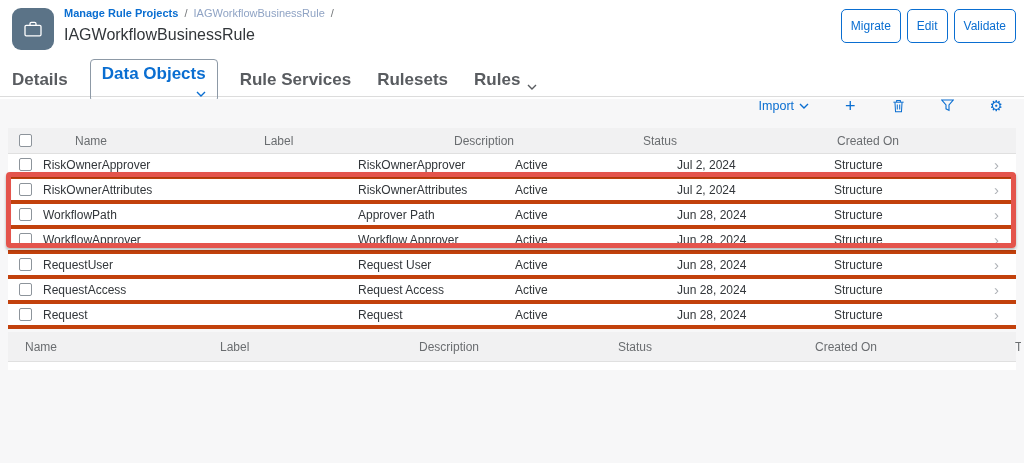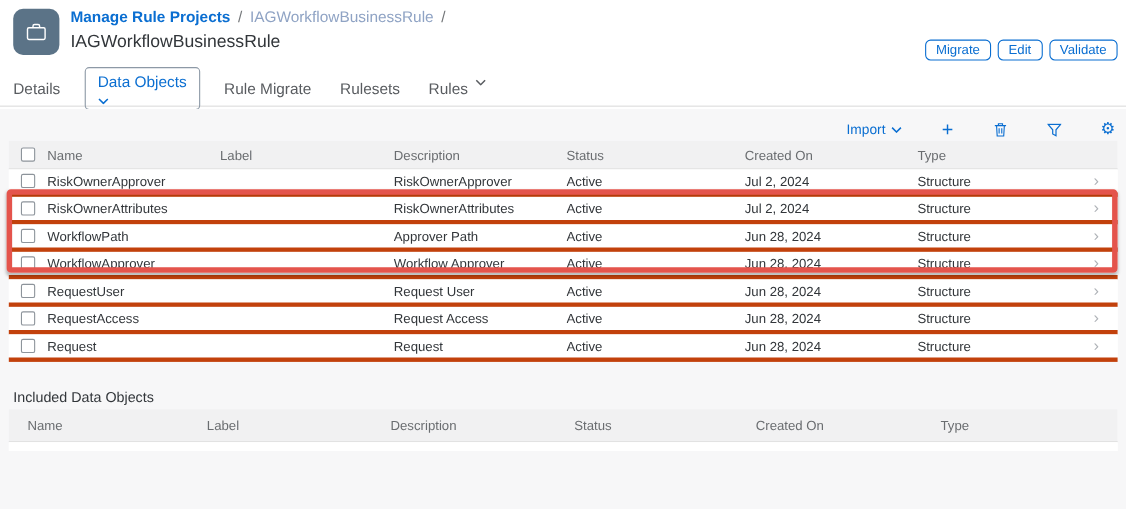--- a/index.html
+++ b/index.html
@@ -14,70 +14,70 @@
   .page-header {
     display:flex; align-items:flex-start;
     padding:5px 8px 0 12px; height:64px; background:#fff;
   }
   .app-icon {
     width:42px; height:42px; border-radius:9px; background:#5b7387;
     display:flex; align-items:center; justify-content:center; flex:0 0 auto;
     margin-top:3px;
   }
   .head-text { margin-left:10px; flex:1 1 auto; }
-  .breadcrumb { font-size:14px; margin-top:2px; white-space:nowrap; }
+  .breadcrumb { font-size:11px; margin-top:2px; white-space:nowrap; }
   .breadcrumb .root { color:#0a6ed1; font-weight:bold; text-decoration:none; cursor:pointer; }
   .breadcrumb .sep { color:#74777a; margin:0 3px; }
   .breadcrumb .current { color:#8fa3c4; text-decoration:none; cursor:pointer; }
   h1.page-title { font-size:16px; font-weight:400; color:#32363a; margin-top:7px; }
   .header-actions { display:flex; gap:6px; margin-top:4px; }
   .hbtn {
     font-family:"Liberation Sans", sans-serif;
     font-size:12px; color:#0a6ed1; background:#fff;
     border:1px solid #0a6ed1; border-radius:5px;
-    padding:2px 9px; height:19px; line-height:13px; cursor:pointer; white-space:nowrap;margin-top:27px;
+    padding:2px 9px; height:34px; line-height:13px; cursor:pointer; white-space:nowrap;
   }
   
   .tabstrip {
     display:flex; align-items:center; height:33px; background:#fff;
     border-bottom:1px solid #dcdcdc; padding-left:12px; gap:26px;
   }
-  .tab { font-size:14px; color:#595c60; display:flex; align-items:flex-start; gap:7px;
-         cursor:pointer; position:relative; padding:4px 0; }
+  .tab { font-size:17px; color:#595c60; display:flex; align-items:flex-end; gap:7px;
+         cursor:pointer; position:relative; padding:4px 0;font-weight:bold; }
   .tab .chev-dn { color:#595c60; }
   .tab.selected {
     color:#0a6ed1; border:1px solid #8d99a6; border-radius:4px;
     padding:4px 11px; margin:0 -4px;flex-direction:column;
   }
   .tab.selected .chev-dn { color:#0a6ed1; }
   .tab.selected::after {
     content:""; position:absolute; left:5px; right:9px; bottom:-5px;
     height:3px; background:#0a6ed1; border-radius:2px;
   }
   
   .content { background:#f7f7f8; height:429px; position:relative; }
   .section-title { font-size:13px; color:#32363a; padding:14px 0 0 12px; height:30px; }
   .toolbar {
-    display:flex; align-items:flex-end; justify-content:flex-end;
-    gap:32px; height:26px; padding-right:8px; margin-top:2px;
+    display:flex; align-items:flex-start; justify-content:flex-end;
+    gap:32px; height:26px; padding-right:19px; margin-top:2px;
   }
   .tb { background:none; border:none; color:#0a6ed1; cursor:pointer;
         font-family:"Liberation Sans", sans-serif; font-size:12.5px;
         display:flex; align-items:center; gap:5px; padding:0 2px; }
   .tb .plus { font-size:18px; line-height:14px; font-weight:400; }
   .tb .gear { font-size:15px; line-height:14px; }
   
   .table { margin:3px 8px 0 8px; background:#fff; }
   .thead, .trow {
     display:grid;
     grid-template-columns:35px 157px 158px 157px 162px 157px 1fr 39px;
     align-items:center;
   }
   .thead { background:#f1f1f2; height:26px; font-size:12px; color:#6a6d70;
-           border-bottom:1px solid #e0e0e0; }
+           border-bottom:1px solid #e0e0e0;gap:32px; }
   .trow { background:#fff; height:25px; font-size:12px; color:#32363a;
           border-bottom:4px solid #c2410c; cursor:pointer; }
   .cell, .hcell { overflow:hidden; white-space:nowrap; text-overflow:ellipsis; padding-right:6px; }
   .cb-cell { display:flex; justify-content:center; align-items:center; }
   .checkbox {
     width:13px; height:13px; border:1px solid #8d949b; border-radius:2px;
     background:#fff; display:inline-block; cursor:pointer;
   }
   .chev-cell { display:flex; justify-content:center; align-items:center; }
   .chev { color:#aeb2b7; font-size:15px; line-height:12px; cursor:pointer; }
@@ -128,21 +128,21 @@
     <div class="tab">
       <span>Details</span>
     </div>
     <div class="tab selected">
       <span>Data Objects</span>
       <svg class="chev-dn" width="10" height="6" viewBox="0 0 10 6" fill="none" stroke="currentColor" stroke-width="1.4">
         <path d="M1 1l4 4 4-4"></path>
       </svg>
     </div>
     <div class="tab">
-      <span>Rule Migrate</span>
+      <span>Rule Services</span>
     </div>
     <div class="tab">
       <span>Rulesets</span>
     </div>
     <div class="tab">
       <span>Rules</span>
       <svg class="chev-dn" width="10" height="6" viewBox="0 0 10 6" fill="none" stroke="currentColor" stroke-width="1.4">
         <path d="M1 1l4 4 4-4"></path>
       </svg>
     </div>
@@ -287,21 +287,20 @@
     <div class="cell c-status">Active</div>
     <div class="cell c-created">Jun 28, 2024</div>
     <div class="cell c-type">Structure</div>
     <div class="chev-cell">
             <span class="chev">›</span>
           </div>
   </div>
       </div>
   </div>
 
-  <div class="section-title included-title">Included Data Objects</div>
 
   <div class="table included">
     <div class="thead inc">
       <div class="hcell">Name</div>
       <div class="hcell">Label</div>
       <div class="hcell">Description</div>
       <div class="hcell">Status</div>
       <div class="hcell">Created On</div>
       <div class="hcell">Type</div>
     </div>

